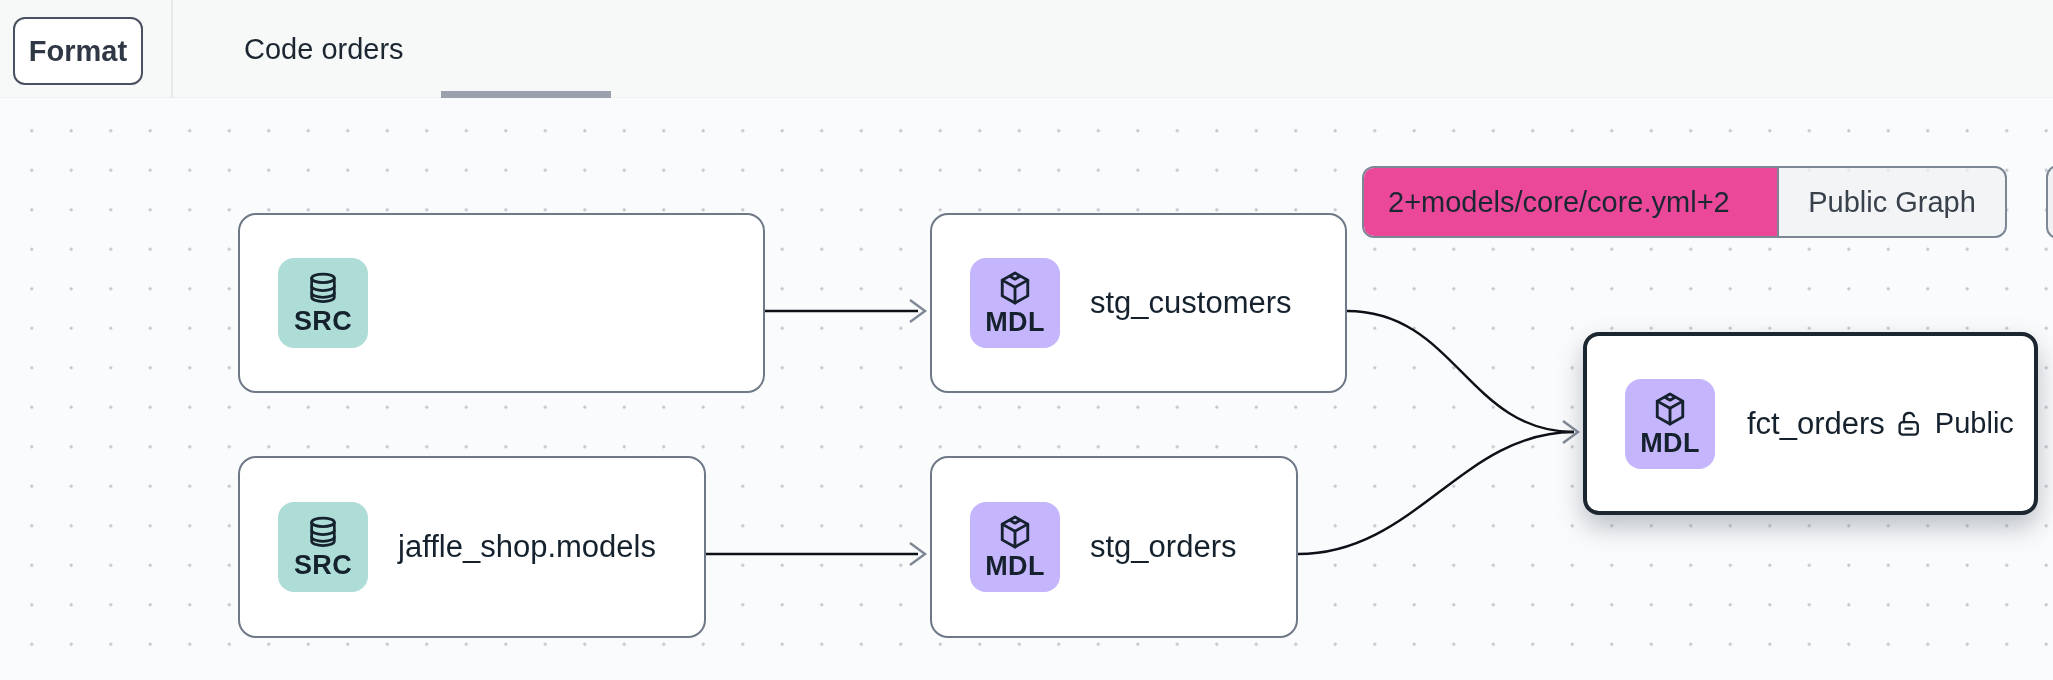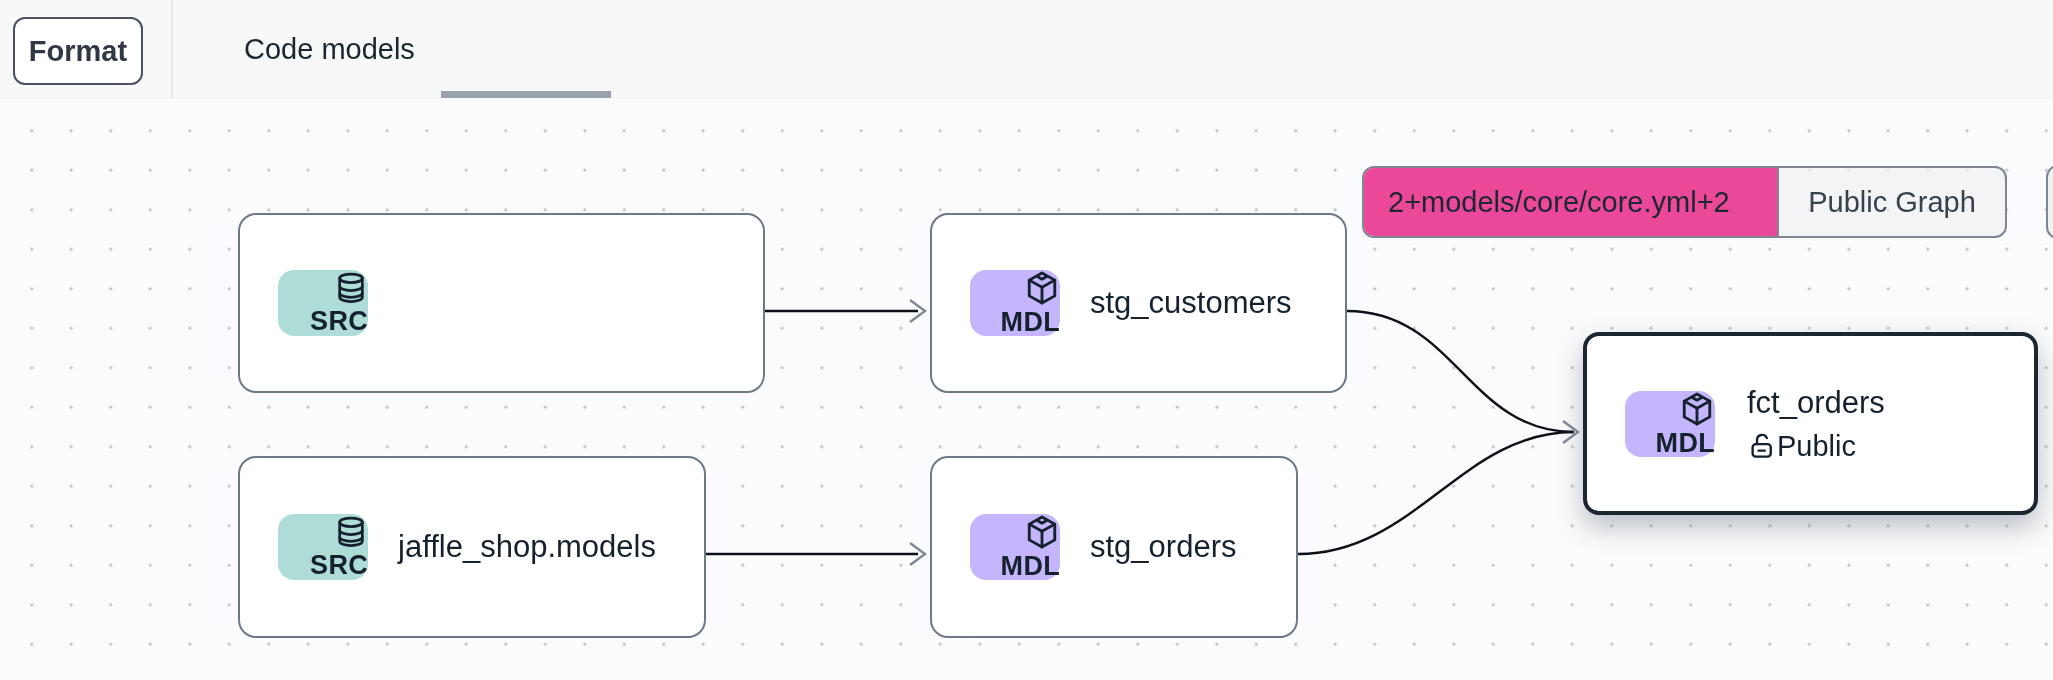--- a/index.html
+++ b/index.html
@@ -76,39 +76,39 @@
   .node-src-orders    { left:238px; top:456px; width:468px; height:182px; }
   .node-stg-orders    { left:930px; top:456px; width:368px; height:182px; }
   .node-fct-orders    { left:1583px; top:332px; width:455px; height:183px; }
   .node.selected {
     border:4px solid #1b2631;
     border-radius:16px;
     box-shadow:0 12px 26px rgba(110,120,132,0.45);
     z-index:3;
   }
   .badge {
-    width:90px; height:66px; border-radius:16px;
+    width:90px; height:90px; border-radius:16px;
     margin-left:38px; flex:none;
-    display:flex; flex-direction:column; align-items:flex-end; justify-content:center;
+    display:flex; flex-direction:column; align-items:center; justify-content:center;
     color:#15222e;
   }
   .badge-src { background:#aedcd6; }
   .badge-mdl { background:#c4b5fd; }
   .badge-label {
     font-size:27px; font-weight:600; line-height:1; margin-top:3px;
     letter-spacing:0.3px;
   }
   .badge svg { stroke:#15222e; fill:none; stroke-width:1.9; stroke-linejoin:round; stroke-linecap:round; }
   .node-label {
     margin-left:30px; font-size:31px; color:#15222e; white-space:nowrap;
   }
-  .node-meta { margin-left:32px; display:flex; flex-direction:column; gap:9px;justify-content:space-between; }
+  .node-meta { margin-left:32px; display:flex; gap:9px;justify-content:space-between; }
   .node-title { font-size:31px; color:#15222e; white-space:nowrap; }
   .node-access {
-    display:flex; align-items:center; 
+    display:flex; align-items:center; gap:11px;
     font-size:29px; color:#15222e;
   }
   .node-access svg { stroke:#15222e; fill:none; stroke-width:1.9; stroke-linejoin:round; stroke-linecap:round; }
 
   
   .graph-controls {
     position:absolute; left:1362px; top:166px; height:72px;
     display:flex;
     border:2.5px solid #7c8695;
     border-radius:12px;
@@ -141,21 +141,21 @@
     border-radius:12px 0 0 12px;
     z-index:4;
   }
 </style>
 </head>
 <body>
 
 <div class="topbar">
   <button class="format-btn">Format</button>
   <div class="topbar-divider"></div>
-  <div class="tab tab-codequality">Code models</div>
+  <div class="tab tab-codequality">Code orders</div>
   <div class="tab-underline"></div>
 </div>
 
 <div class="canvas"></div>
 
 <svg class="edges" viewBox="0 0 2053 680">
   <g stroke="#0d1117" stroke-width="2.4" fill="none">
     <path d="M765 311 H918"></path>
     <path d="M706 554 H918"></path>
     <path d="M1347 311 C1455 311 1468 432 1574 432"></path>

